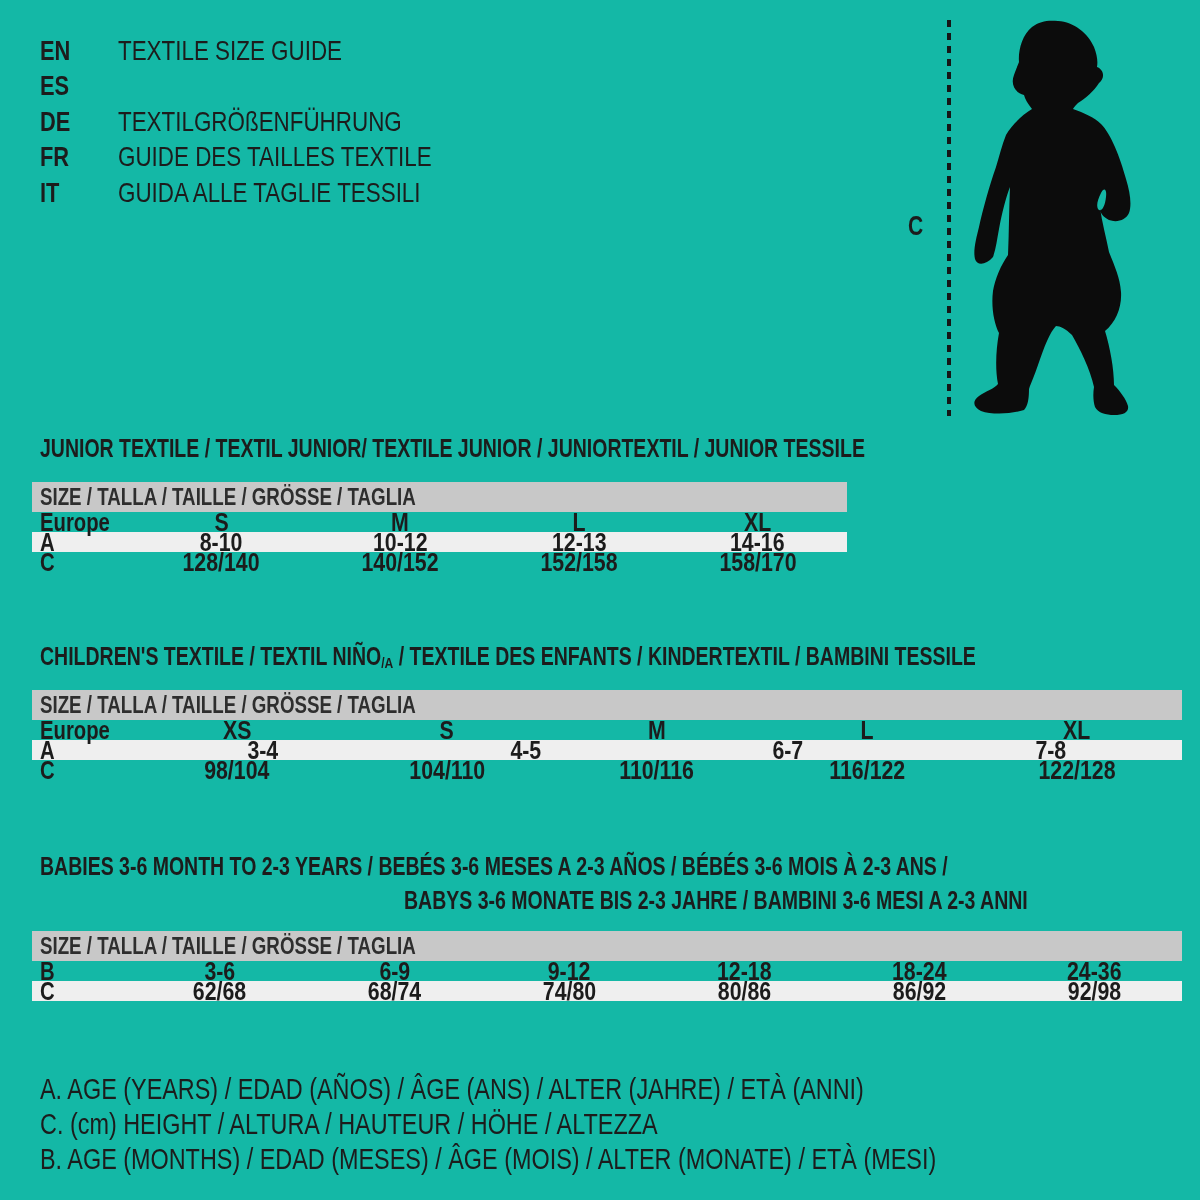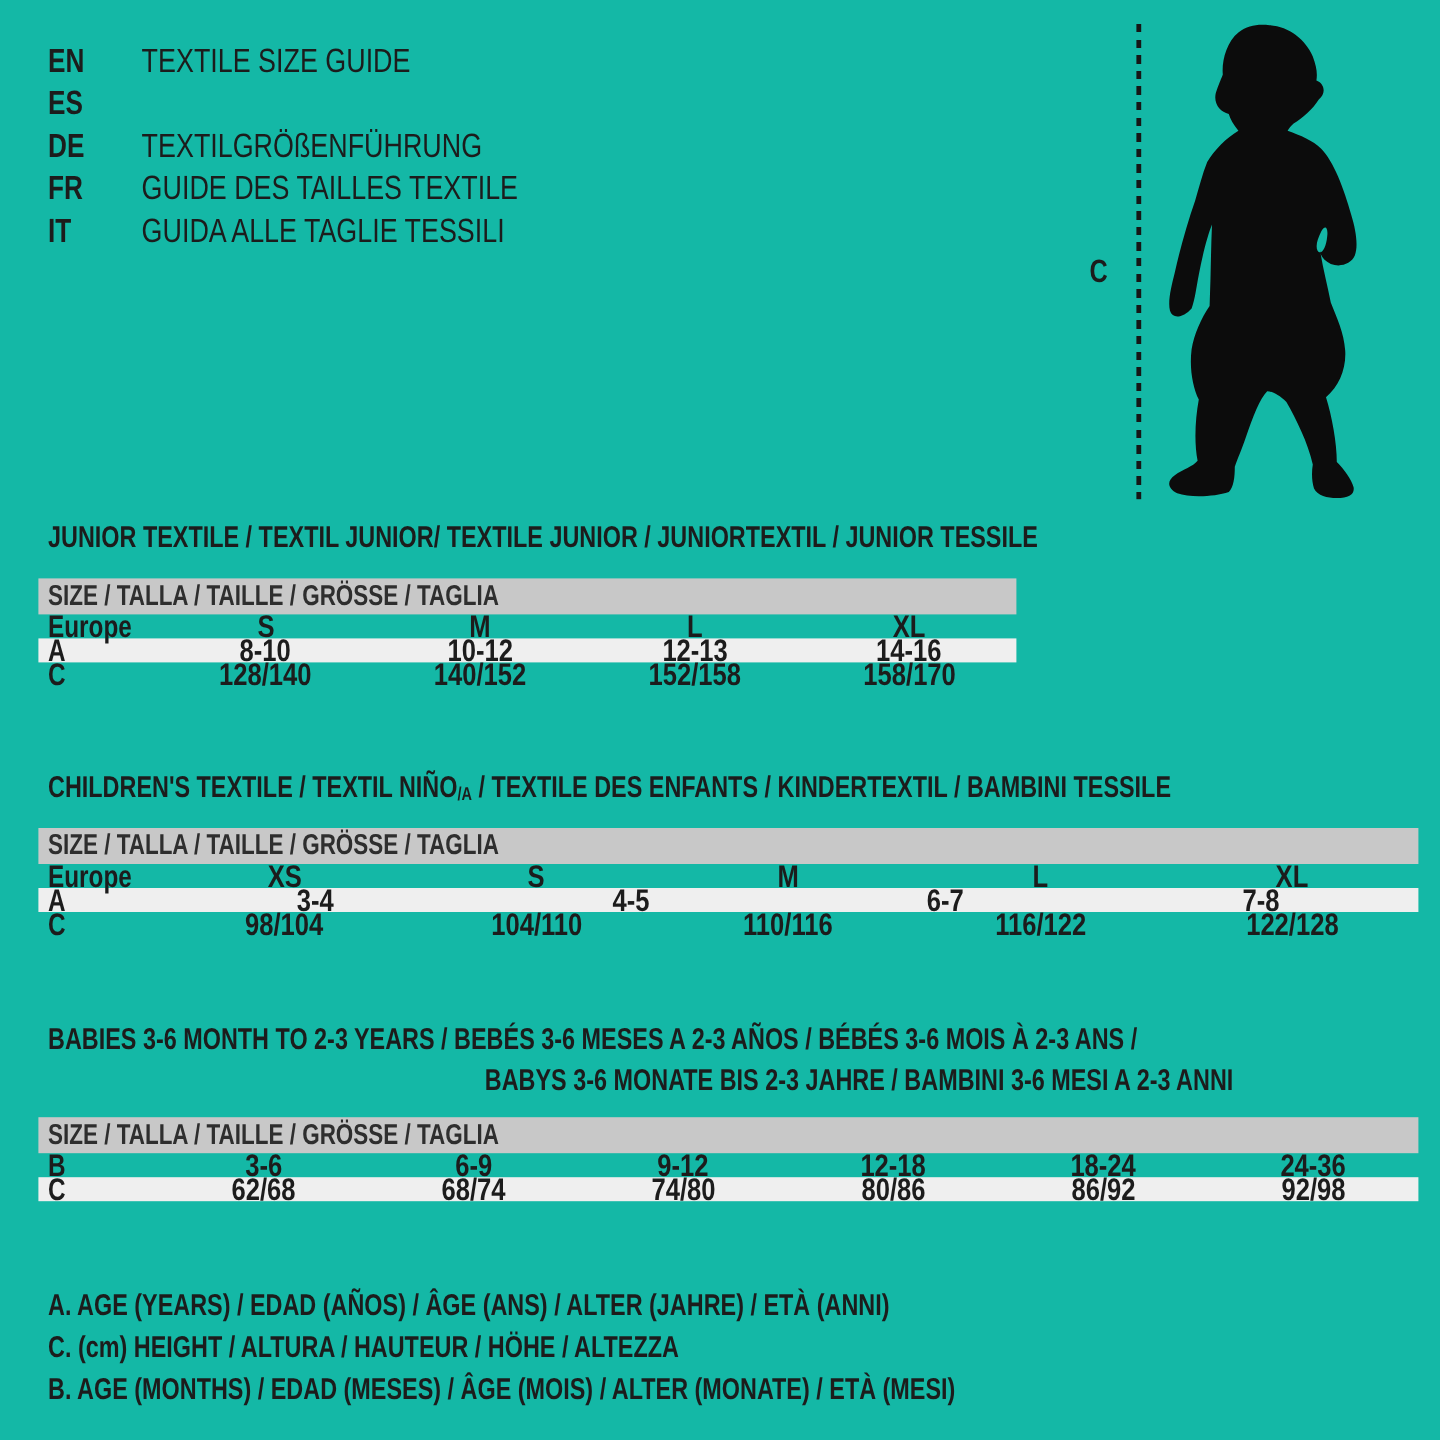--- a/index.html
+++ b/index.html
@@ -44,21 +44,21 @@
   .trow { display: flex; height: 20px; align-items: center; }
   .trow.shaded { background: #efefef; }
   .tlabel { width: 100px; padding-left: 8px; font-size: 26px; font-weight: bold; }
   .tcell  { flex: 1; display: flex; justify-content: center; align-items: center;
             font-size: 26px; font-weight: bold; }
   .w815  { width: 815px; }
   .w1150 { width: 1150px; }
 
   
   .legend-block { position: absolute; left: 40px; top: 1071px; }
-  .legend-line { height: 35px; display: flex; align-items: center; font-size: 25px; font-weight: bold; }
+  .legend-line { height: 35px; display: flex; align-items: center; font-size: 30px; font-weight: normal; }
 </style>
 </head>
 <body>
 
 <div class="page">
 
   <div class="lang-block">
     <div class="lang-row">
       <span class="lang-code"><span class="cond">EN</span></span>
       <span class="lang-label"><span class="cond">TEXTILE SIZE GUIDE</span></span>

